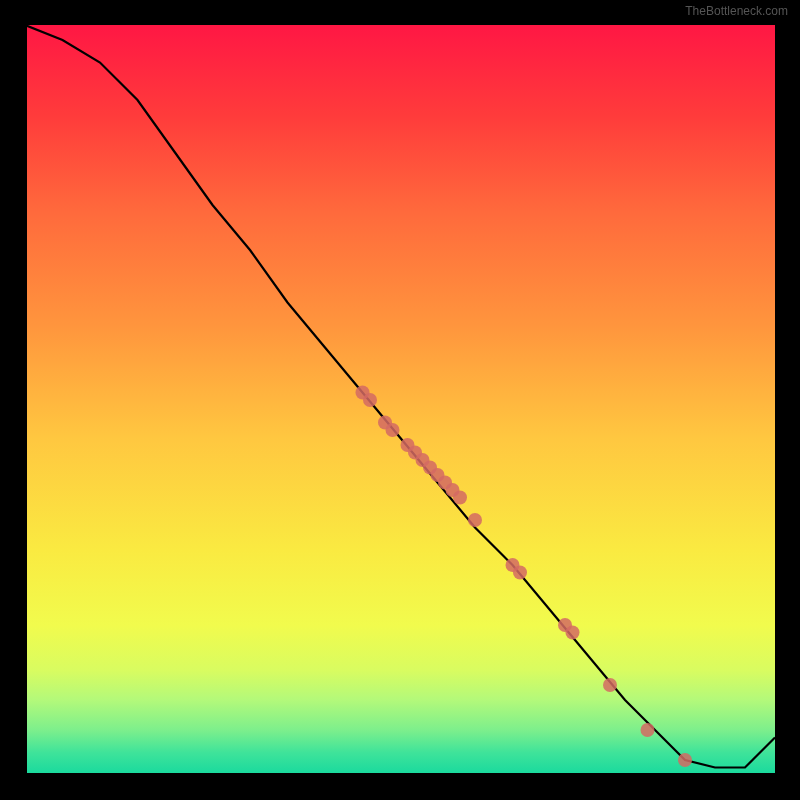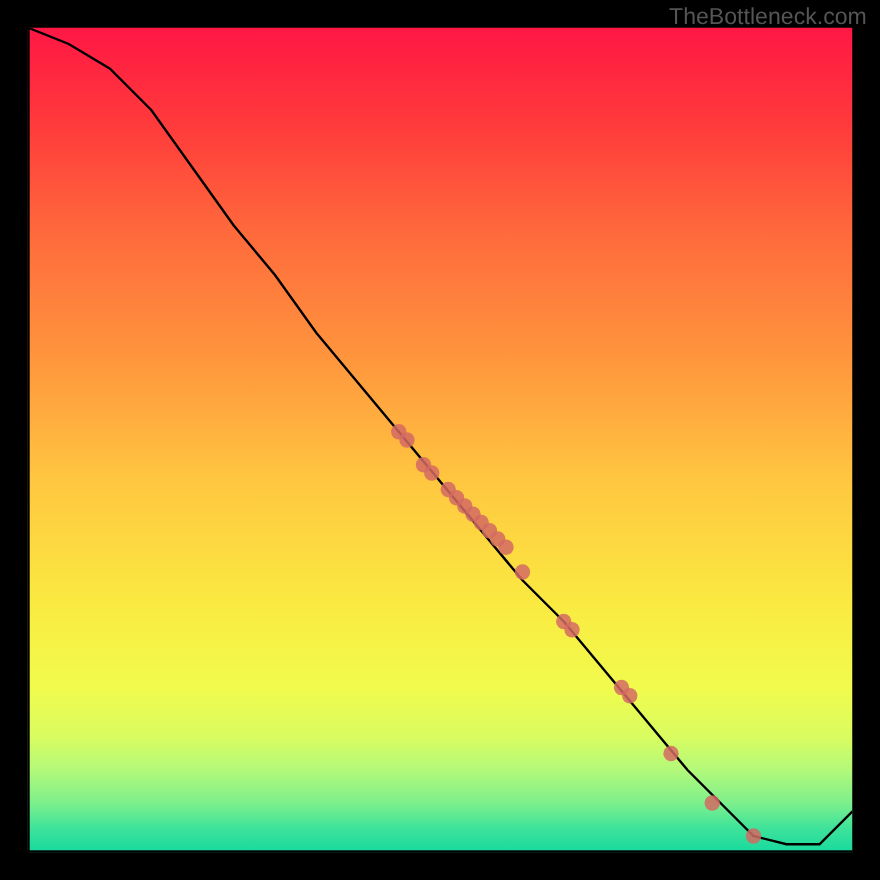--- a/index.html
+++ b/index.html
@@ -13,21 +13,21 @@
   .chart-container {
     position: relative;
     width: 800px;
     height: 800px;
   }
   .watermark {
     position: absolute;
     top: 4px;
     right: 12px;
     color: #555;
-    font-size: 21px;
+    font-size: 12px;
     font-weight: 500;
     z-index: 10;
   }
   .plot-area {
     position: absolute;
     left: 25px;
     top: 25px;
     width: 750px;
     height: 750px;
   }

